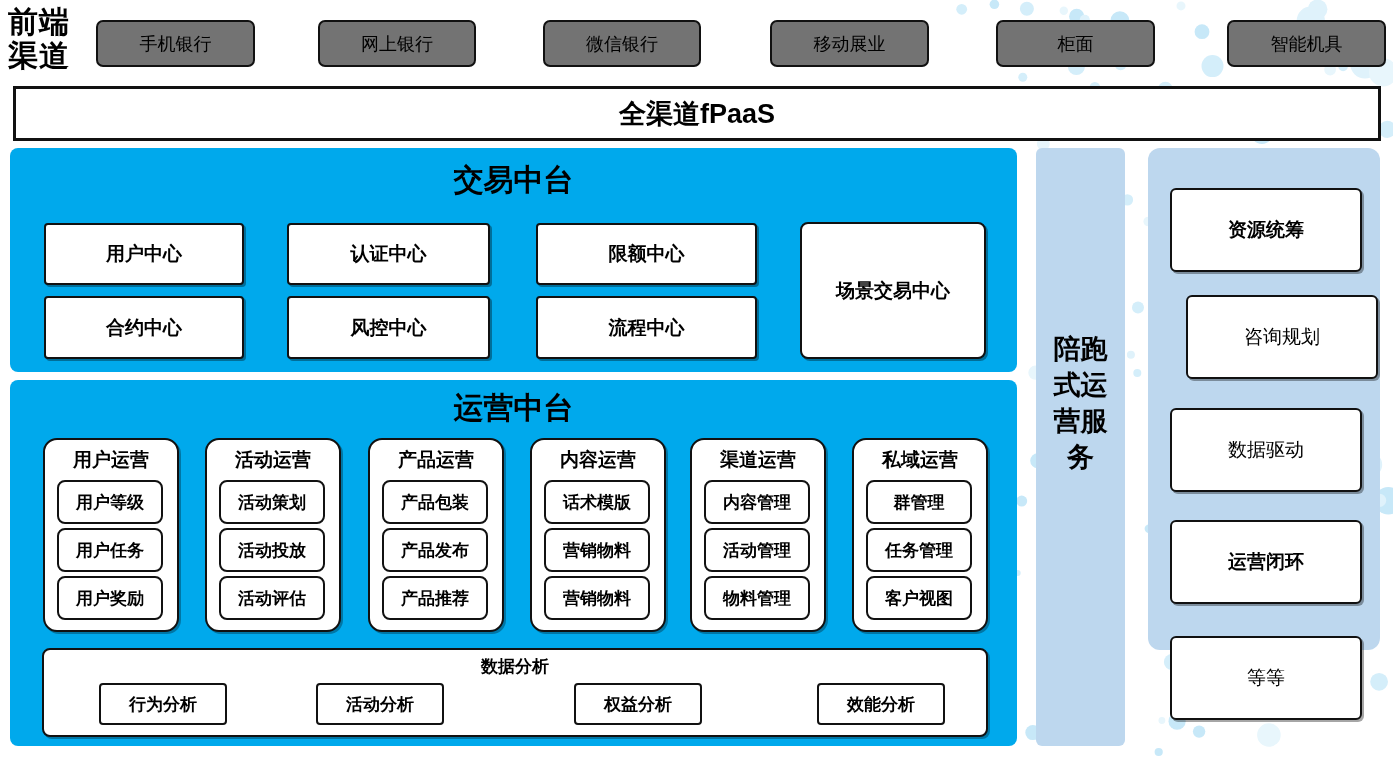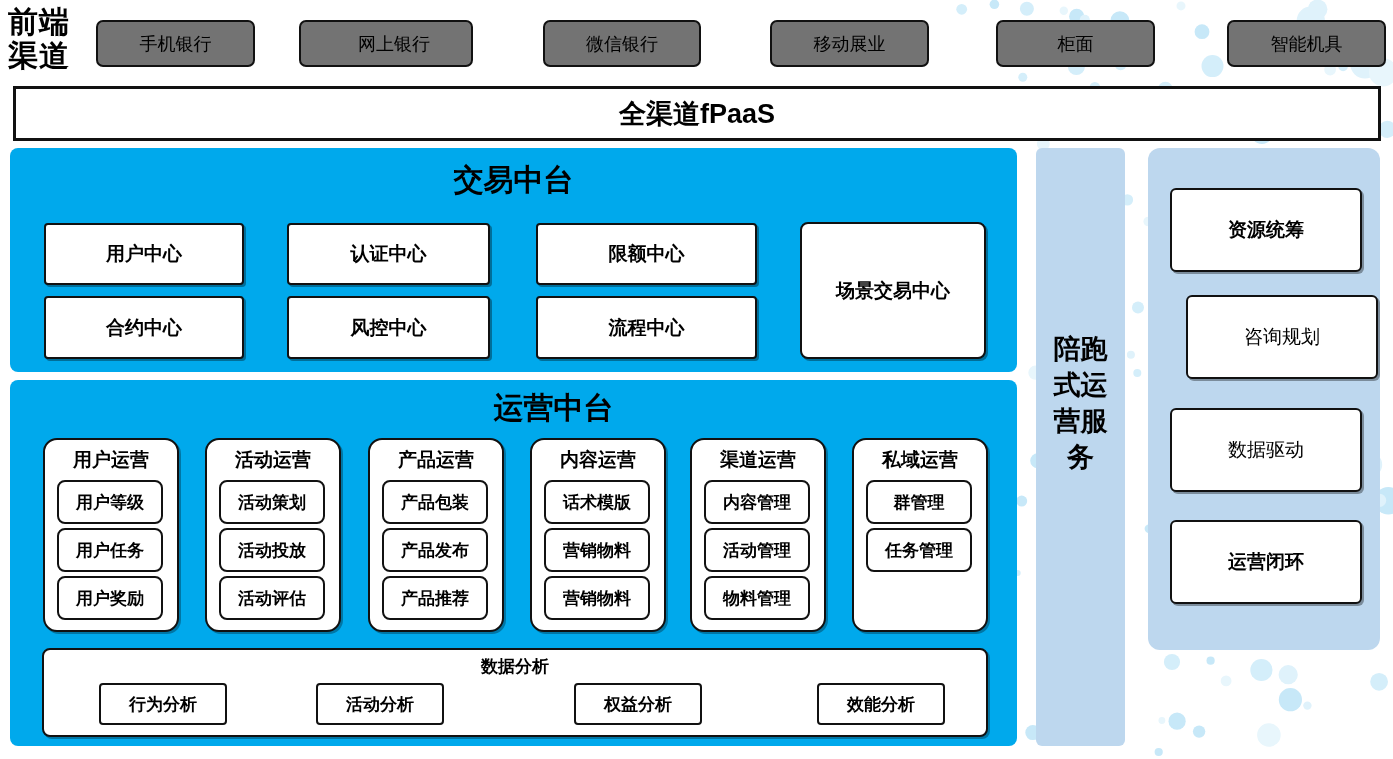--- a/index.html
+++ b/index.html
@@ -176,41 +176,41 @@
       <circle cx="1111.5" cy="605.3" r="11.0" fill="#e8f6fc"></circle>
       <circle cx="1021.7" cy="501.1" r="5.5" fill="#C7E8F8"></circle>
       <circle cx="1070.3" cy="435.5" r="6.9" fill="#d4eefa"></circle>
       <circle cx="1017.7" cy="572.9" r="3.0" fill="#d4eefa"></circle>
       <circle cx="1035.4" cy="372.7" r="7.1" fill="#e8f6fc"></circle>
       <circle cx="1045.6" cy="519.7" r="8.9" fill="#C7E8F8"></circle>
     </svg>
 
   <div class="layer front-label">前端渠道</div>
   <div class="layer chan" style="left:96px;width:155px;">手机银行</div>
-  <div class="layer chan" style="left:299px;width:154px;padding-left:16px;">网上银行</div>
+  <div class="layer chan" style="left:318px;width:154px;">网上银行</div>
   <div class="layer chan" style="left:543px;width:154px;">微信银行</div>
   <div class="layer chan" style="left:770px;width:155px;">移动展业</div>
   <div class="layer chan" style="left:996px;width:155px;">柜面</div>
   <div class="layer chan" style="left:1227px;width:155px;">智能机具</div>
 
   <div class="layer fpaas">全渠道fPaaS</div>
 
   <div class="layer blueblock" style="left:10px;top:148px;width:1007px;height:224px;">
     <div class="block-title" style="top:12px;">交易中台</div>
     <div class="wbox" style="left:34px;top:75px;width:196px;height:58px;">用户中心</div>
     <div class="wbox" style="left:277px;top:75px;width:199px;height:58px;">认证中心</div>
     <div class="wbox" style="left:526px;top:75px;width:217px;height:58px;">限额中心</div>
     <div class="wbox" style="left:34px;top:148px;width:196px;height:59px;">合约中心</div>
     <div class="wbox" style="left:277px;top:148px;width:199px;height:59px;">风控中心</div>
     <div class="wbox" style="left:526px;top:148px;width:217px;height:59px;">流程中心</div>
     <div class="wbox" style="left:790px;top:74px;width:182px;height:133px;border-radius:8px;">场景交易中心</div>
   </div>
 
   <div class="layer blueblock" style="left:10px;top:380px;width:1007px;height:366px;">
-    <div class="block-title" style="top:8px;padding-left:40px;">运营中台</div>
+    <div class="block-title" style="top:8px;">运营中台</div>
 
     <div class="col" style="left:33px;">
       <div class="col-title">用户运营</div>
       <div class="colitem ci1">用户等级</div>
       <div class="colitem ci2">用户任务</div>
       <div class="colitem ci3">用户奖励</div>
     </div>
     <div class="col" style="left:195px;">
       <div class="col-title">活动运营</div>
       <div class="colitem ci1">活动策划</div>
@@ -232,34 +232,36 @@
     <div class="col" style="left:680px;">
       <div class="col-title">渠道运营</div>
       <div class="colitem ci1">内容管理</div>
       <div class="colitem ci2">活动管理</div>
       <div class="colitem ci3">物料管理</div>
     </div>
     <div class="col" style="left:842px;">
       <div class="col-title">私域运营</div>
       <div class="colitem ci1">群管理</div>
       <div class="colitem ci2">任务管理</div>
+      <div class="colitem ci3">客户视图</div>
     </div>
 
     <div class="analysis">
       <div class="analysis-title">数据分析</div>
       <div class="abox" style="left:55px;">行为分析</div>
       <div class="abox" style="left:272px;">活动分析</div>
       <div class="abox" style="left:530px;">权益分析</div>
       <div class="abox" style="left:773px;">效能分析</div>
     </div>
   </div>
 
   <div class="layer companion">
     <div class="companion-text">陪跑式运营服务</div>
   </div>
 
   <div class="layer svc-panel">
     <div class="svc bold" style="top:40px;">资源统筹</div>
     <div class="svc" style="top:147px;margin-left:16px;">咨询规划</div>
     <div class="svc" style="top:260px;">数据驱动</div>
     <div class="svc bold" style="top:372px;">运营闭环</div>
+    <div class="svc" style="top:488px;">等等</div>
   </div>
 </div>
 
 </body></html>

